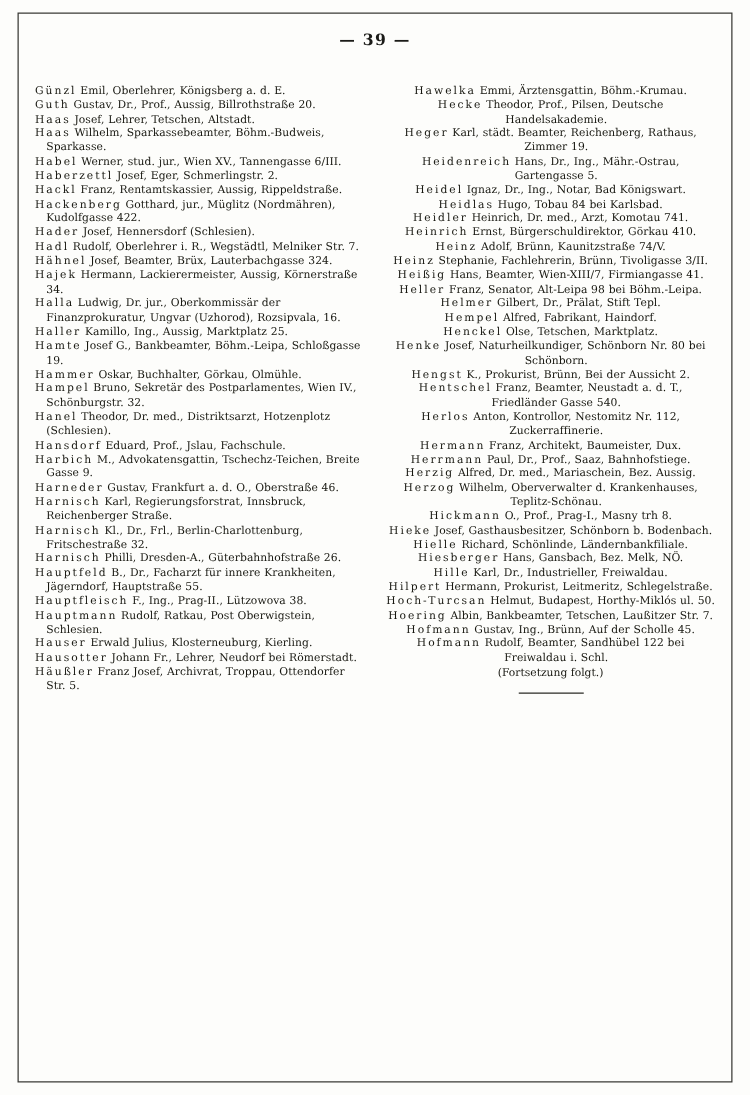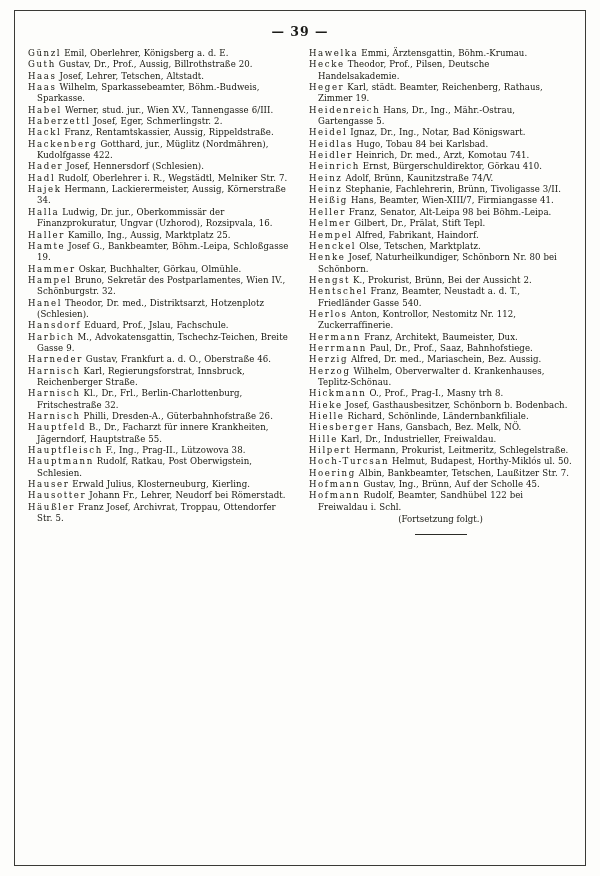--- a/index.html
+++ b/index.html
@@ -46,20 +46,21 @@
     top: 48px;
     left: 28px;
     right: 28px;
     bottom: 24px;
     display: flex;
     gap: 18px;
   }
   .col {
     flex: 1 1 0;
     min-width: 0;
+    margin-top: 20px;
   }
   .entry {
     font-size: 8.6px;
     line-height: 11.35px;
     color: #16160f;
     text-align: left;
     margin: 0 0 0 0;
     padding: 0;
     text-indent: 0;
     padding-left: 9px;
@@ -82,20 +83,21 @@
   }
   .rule {
     width: 52px;
     height: 1px;
     background: #2b2b26;
     margin: 9px auto 0 auto;
   }
   .col-right .entry {
     padding-left: 9px;
     text-indent: -9px;
+    text-align: center;
   }
 </style>
 </head>
 <body>
 
 <div class="page">
   <div class="page-frame"></div>
   <div class="page-number">— 39 —</div>
 
   <div class="columns">
@@ -103,20 +105,21 @@
         <p class="entry"><span class="nm">Günzl</span> <span class="nm2">Emil, Oberlehrer, Königsberg a. d. E.</span></p>
         <p class="entry"><span class="nm">Guth</span> <span class="nm2">Gustav, Dr., Prof., Aussig, Billrothstraße 20.</span></p>
         <p class="entry"><span class="nm">Haas</span> <span class="nm2">Josef, Lehrer, Tetschen, Altstadt.</span></p>
         <p class="entry"><span class="nm">Haas</span> <span class="nm2">Wilhelm, Sparkassebeamter, Böhm.-Budweis, Sparkasse.</span></p>
         <p class="entry"><span class="nm">Habel</span> <span class="nm2">Werner, stud. jur., Wien XV., Tannengasse 6/III.</span></p>
         <p class="entry"><span class="nm">Haberzettl</span> <span class="nm2">Josef, Eger, Schmerlingstr. 2.</span></p>
         <p class="entry"><span class="nm">Hackl</span> <span class="nm2">Franz, Rentamtskassier, Aussig, Rippeldstraße.</span></p>
         <p class="entry"><span class="nm">Hackenberg</span> <span class="nm2">Gotthard, jur., Müglitz (Nordmähren), Kudolfgasse 422.</span></p>
         <p class="entry"><span class="nm">Hader</span> <span class="nm2">Josef, Hennersdorf (Schlesien).</span></p>
         <p class="entry"><span class="nm">Hadl</span> <span class="nm2">Rudolf, Oberlehrer i. R., Wegstädtl, Melniker Str. 7.</span></p>
+        <p class="entry"><span class="nm">Hähnel</span> <span class="nm2">Josef, Beamter, Brüx, Lauterbachgasse 324.</span></p>
         <p class="entry"><span class="nm">Hajek</span> <span class="nm2">Hermann, Lackierermeister, Aussig, Körnerstraße 34.</span></p>
         <p class="entry"><span class="nm">Halla</span> <span class="nm2">Ludwig, Dr. jur., Oberkommissär der Finanzprokuratur, Ungvar (Uzhorod), Rozsipvala, 16.</span></p>
         <p class="entry"><span class="nm">Haller</span> <span class="nm2">Kamillo, Ing., Aussig, Marktplatz 25.</span></p>
         <p class="entry"><span class="nm">Hamte</span> <span class="nm2">Josef G., Bankbeamter, Böhm.-Leipa, Schloßgasse 19.</span></p>
         <p class="entry"><span class="nm">Hammer</span> <span class="nm2">Oskar, Buchhalter, Görkau, Olmühle.</span></p>
         <p class="entry"><span class="nm">Hampel</span> <span class="nm2">Bruno, Sekretär des Postparlamentes, Wien IV., Schönburgstr. 32.</span></p>
         <p class="entry"><span class="nm">Hanel</span> <span class="nm2">Theodor, Dr. med., Distriktsarzt, Hotzenplotz (Schlesien).</span></p>
         <p class="entry"><span class="nm">Hansdorf</span> <span class="nm2">Eduard, Prof., Jslau, Fachschule.</span></p>
         <p class="entry"><span class="nm">Harbich</span> <span class="nm2">M., Advokatensgattin, Tschechz-Teichen, Breite Gasse 9.</span></p>
         <p class="entry"><span class="nm">Harneder</span> <span class="nm2">Gustav, Frankfurt a. d. O., Oberstraße 46.</span></p>

